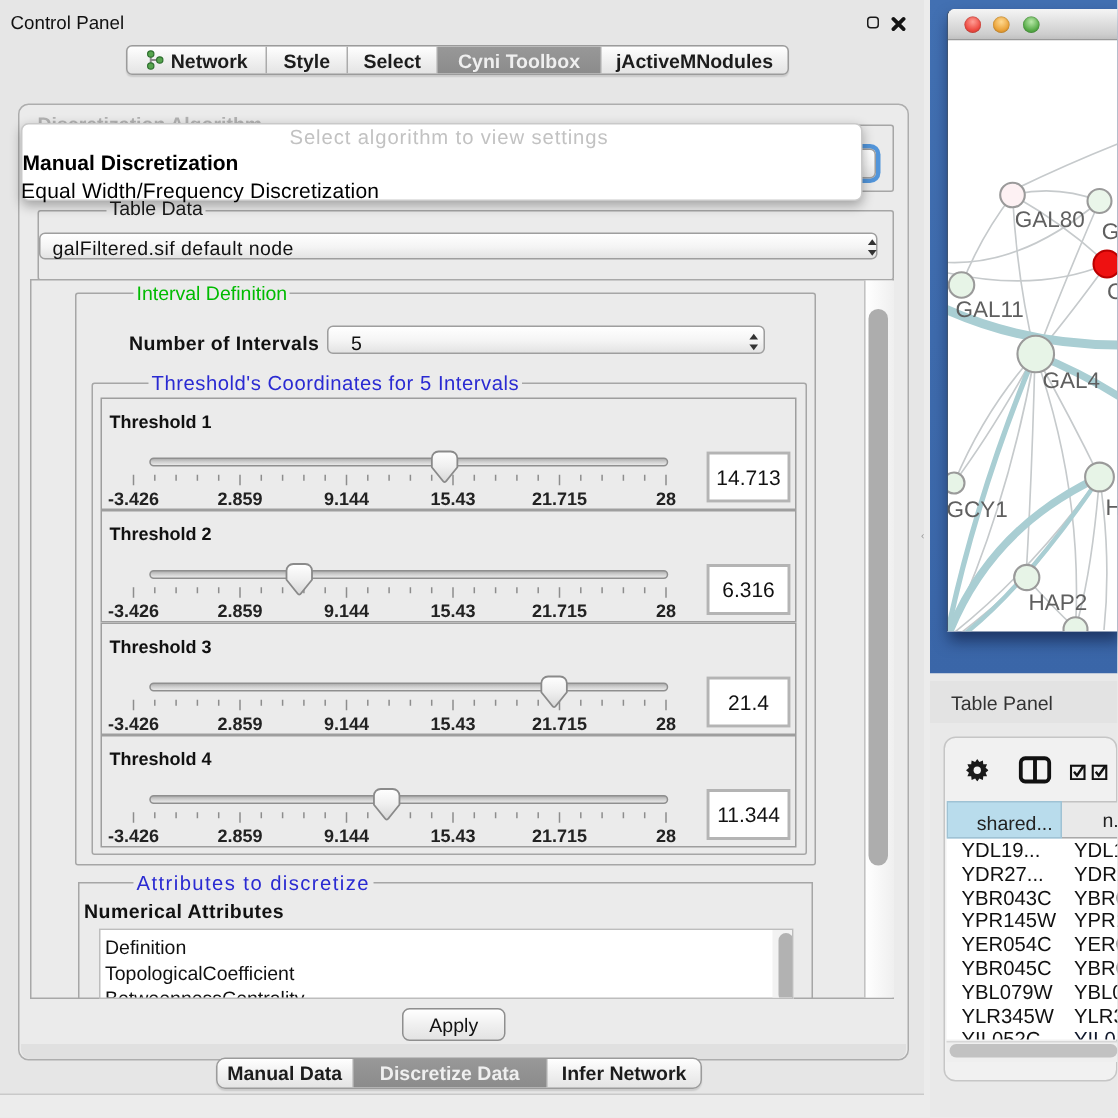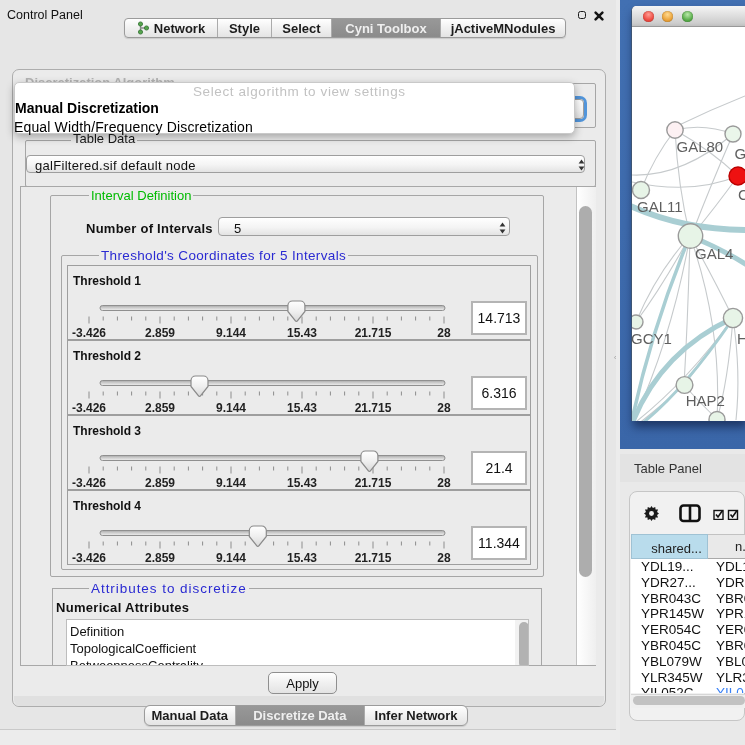--- a/index.html
+++ b/index.html
@@ -25,21 +25,21 @@
 <body>
 <div id="stage">
   <div class="abs" id="lwin"></div>
 
   <div class="abs" style="left:7px;top:8px;font-size:12.5px;color:#111;">Control Panel</div>
   <div class="abs" style="left:577.5px;top:10.5px;width:6.5px;height:6.5px;border:1.8px solid #1a1a1a;border-radius:2.5px;"></div>
   <svg class="abs" style="left:594px;top:10.5px" width="10" height="10" viewBox="0 0 10 10">
       <path d="M1.6 1.6 L8.4 8.4 M8.4 1.6 L1.6 8.4" stroke="#141414" stroke-width="2.5" fill="none" stroke-linecap="round"></path>
     </svg>
 
-  <div class="seg" style="left:84px;top:18px;width:440px;height:18px;margin-left:40px;">
+  <div class="seg" style="left:84px;top:30px;width:440px;height:18px;">
     <div class="s" style="width:93px;"><svg width="13" height="14" viewBox="0 0 13 14" style="margin-right:4px;">
           <path d="M3.5 4 L3.5 10 M3.5 7 L8.5 7" stroke="#8a8a8a" stroke-width="1.3" fill="none"></path>
           <circle cx="3.5" cy="3" r="2.1" fill="#57a54e" stroke="#2f7030" stroke-width="0.8"></circle>
           <circle cx="3.5" cy="11" r="2.1" fill="#57a54e" stroke="#2f7030" stroke-width="0.8"></circle>
           <circle cx="9.5" cy="7" r="2.1" fill="#57a54e" stroke="#2f7030" stroke-width="0.8"></circle>
         </svg>Network</div>
     <div class="s" style="width:54px;">Style</div>
     <div class="s" style="width:60px;">Select</div>
     <div class="s sel" style="width:109px;">Cyni Toolbox</div>
     <div class="s" style="width:124px;">jActiveMNodules</div>
@@ -393,19 +393,19 @@
     <div style="position:absolute;left:85px;top:72.4px;font-size:13.5px;color:#111;">YPR1</div>
     <div style="position:absolute;left:10px;top:88.2px;font-size:13.5px;color:#111;">YER054C</div>
     <div style="position:absolute;left:85px;top:88.2px;font-size:13.5px;color:#111;">YER0</div>
     <div style="position:absolute;left:10px;top:104.0px;font-size:13.5px;color:#111;">YBR045C</div>
     <div style="position:absolute;left:85px;top:104.0px;font-size:13.5px;color:#111;">YBR0</div>
     <div style="position:absolute;left:10px;top:119.8px;font-size:13.5px;color:#111;">YBL079W</div>
     <div style="position:absolute;left:85px;top:119.8px;font-size:13.5px;color:#111;">YBL0</div>
     <div style="position:absolute;left:10px;top:135.6px;font-size:13.5px;color:#111;">YLR345W</div>
     <div style="position:absolute;left:85px;top:135.6px;font-size:13.5px;color:#111;">YLR3</div>
     <div style="position:absolute;left:10px;top:151.4px;font-size:13.5px;color:#111;">YIL052C</div>
-    <div style="position:absolute;left:85px;top:151.4px;font-size:13.5px;color:#3b82f6;">YIL0</div>
+    <div style="position:absolute;left:85px;top:151.4px;font-size:13.5px;color:#0f172a;">YIL0</div>
   </div>
   <div class="abs" style="left:631px;top:694px;width:114px;height:13px;background:#efefef;border-top:1px solid #d7d7d7;"></div>
   <div class="abs" style="left:633px;top:696px;width:112px;height:9px;background:#c2c2c2;border-radius:4.5px;"></div>
 
   <div class="abs" style="left:614px;top:354px;width:5px;height:7px;color:#9a9a9a;font-size:7px;">‹</div>
 </div>
 
 </body></html>

